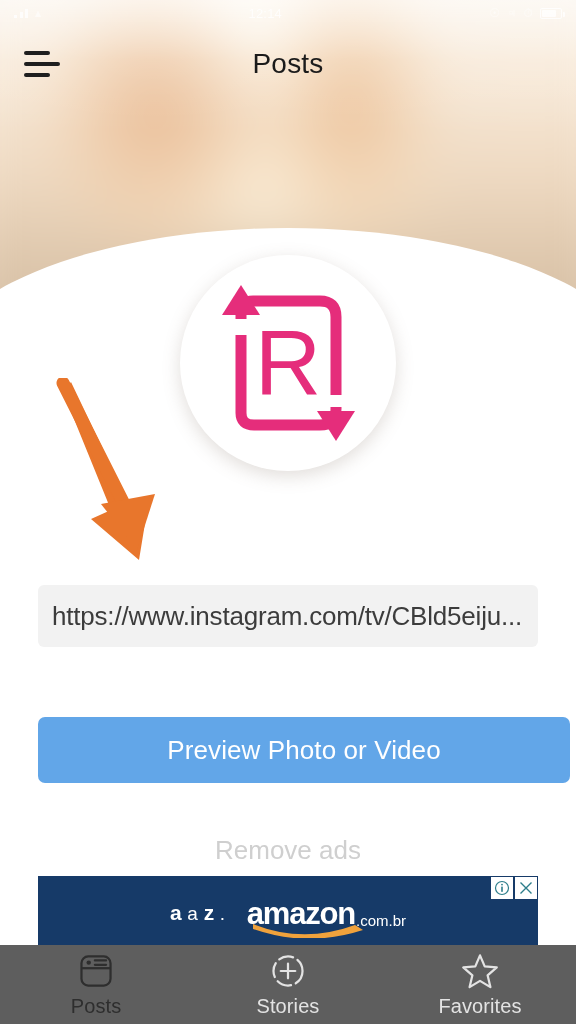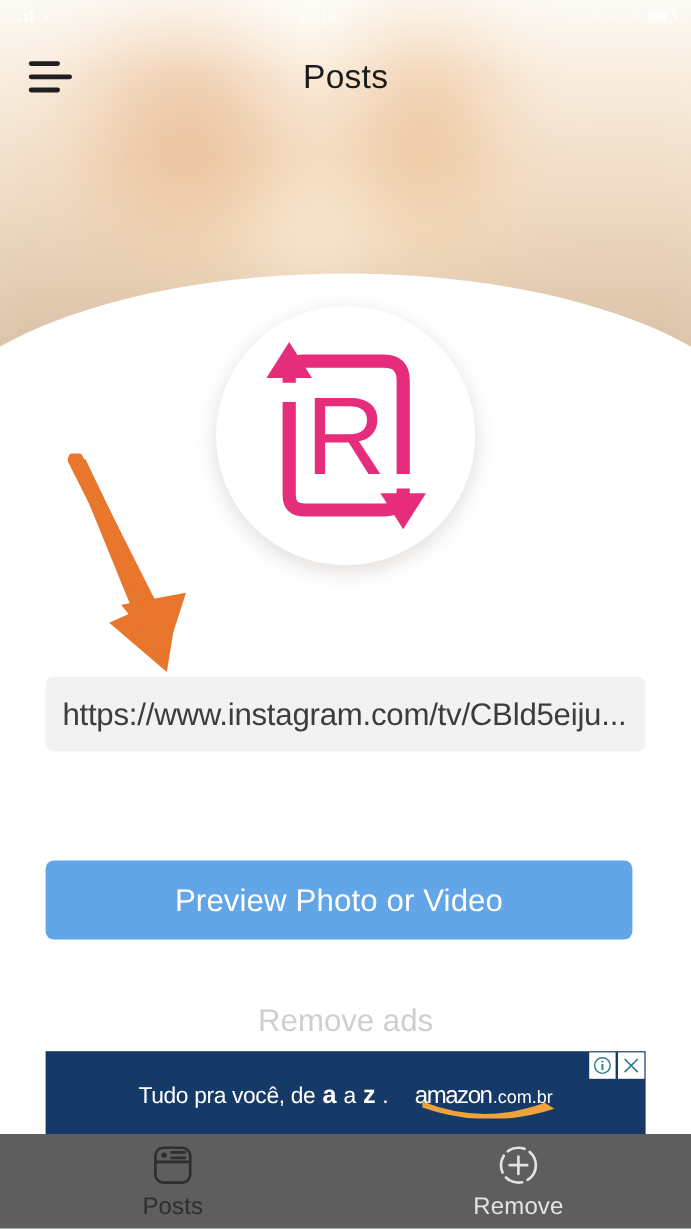--- a/index.html
+++ b/index.html
@@ -139,39 +139,39 @@
   
   .arrow-annot {
     position:absolute; left:55px; top:378px;
     width:120px; height:185px;
     z-index:7;
     pointer-events:none;
   }
 
   
   .url-field {
-    position:absolute; left:38px; top:564px;
+    position:absolute; left:38px; top:585px;
     width:500px; height:62px;
     background:#f2f2f2;
     border-radius:6px;
     display:flex; align-items:center;
     padding:0 14px;
     z-index:5;
     overflow:hidden;
   }
   .url-text {
     font-size:26px; color:#3c3c3c;
     white-space:nowrap;
     letter-spacing:-0.2px;
   }
 
   
   .preview-btn {
     position:absolute; left:38px; top:717px;
-    width:489px; height:66px;
+    width:532px; height:66px;
     background:#62a6e8;
     border-radius:7px;
     display:flex; align-items:center; justify-content:center;
     z-index:5; cursor:pointer;
     border:none;
   }
   .preview-btn-label {
     color:#ffffff; font-size:26px; font-weight:400;
     letter-spacing:0.1px;
   }
@@ -198,21 +198,21 @@
   }
   .ad-tag {
     color:#ffffff; font-size:19px; letter-spacing:-0.3px;
     display:flex; align-items:baseline; gap:6px;
   }
   .ad-tag .bold { font-weight:bold; font-size:21px; }
   .amazon-logo {
     display:flex; align-items:flex-end; position:relative;
   }
   .amazon-word {
-    color:#ffffff; font-size:20px; font-weight:normal;
+    color:#ffffff; font-size:31px; font-weight:bold;
     letter-spacing:-1.2px; line-height:1;
   }
   .amazon-tld {
     color:#ffffff; font-size:15px; line-height:1;
     margin-left:1px; margin-bottom:1px;text-align:right;
   }
   .amazon-smile {
     position:absolute; left:4px; bottom:-9px; width:116px; height:16px;
   }
   .ad-controls {
@@ -306,21 +306,20 @@
 
   <div class="preview-btn">
     <span class="preview-btn-label">Preview Photo or Video</span>
   </div>
 
   <div class="remove-ads">Remove ads</div>
 
   <div class="ad-banner">
     <div class="ad-inner">
       <div class="ad-tag">
-        <span>Tudo pra você, de</span>
         <span class="bold">a</span>
         <span>a</span>
         <span class="bold">z</span>
         <span>.</span>
       </div>
       <div class="amazon-logo">
         <span class="amazon-word">amazon</span>
         <span class="amazon-tld">.com.br</span>
         <svg class="amazon-smile" viewBox="0 0 116 16">
           <path d="M2 2 Q52 22 104 3 L112 8 Q56 26 2 7 Z" fill="#F0A23C"></path>
@@ -355,20 +354,26 @@
       </svg>
       <span class="nav-label">Posts</span>
     </div>
 
     <div class="nav-item">
       <svg class="nav-ico" viewBox="0 0 34 34">
         <circle cx="17" cy="17" r="13" fill="none" stroke="currentColor" stroke-width="2" stroke-dasharray="13 4.5" stroke-linecap="round"></circle>
         <line x1="17" y1="10.5" x2="17" y2="23.5" stroke="currentColor" stroke-width="2" stroke-linecap="round"></line>
         <line x1="10.5" y1="17" x2="23.5" y2="17" stroke="currentColor" stroke-width="2" stroke-linecap="round"></line>
       </svg>
-      <span class="nav-label">Remove</span>
-    </div>
-
+      <span class="nav-label">Stories</span>
+    </div>
+
+    <div class="nav-item">
+      <svg class="nav-ico" viewBox="0 0 34 34">
+        <polygon points="17,3 21.2,12.9 32,13.8 23.8,20.9 26.3,31.4 17,25.8 7.7,31.4 10.2,20.9 2,13.8 12.8,12.9" fill="none" stroke="currentColor" stroke-width="2" stroke-linejoin="round"></polygon>
+      </svg>
+      <span class="nav-label">Favorites</span>
+    </div>
 
 
   </div>
 
 </div>
 
 </body></html>

